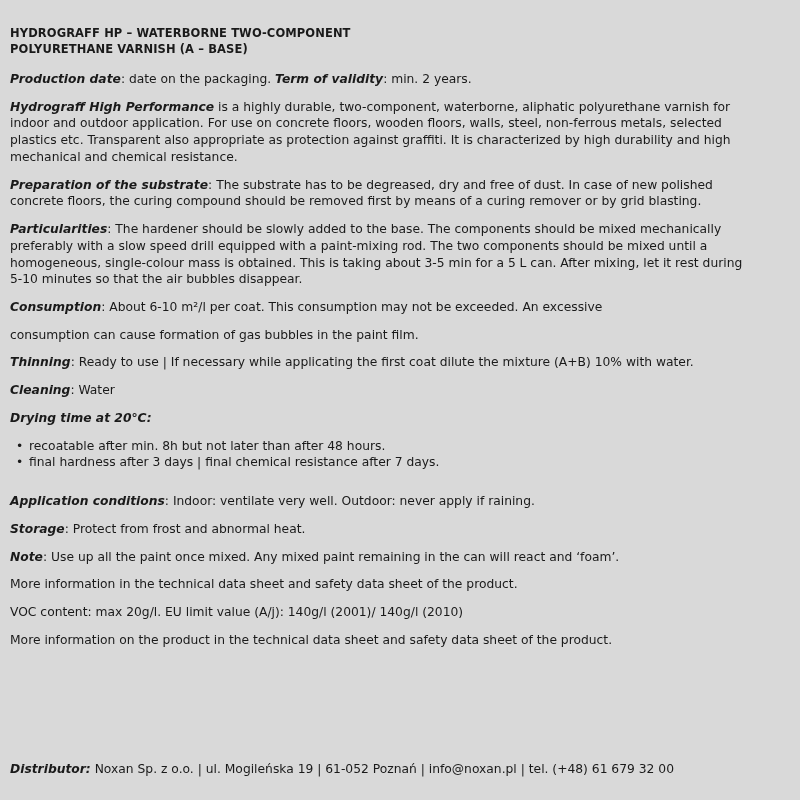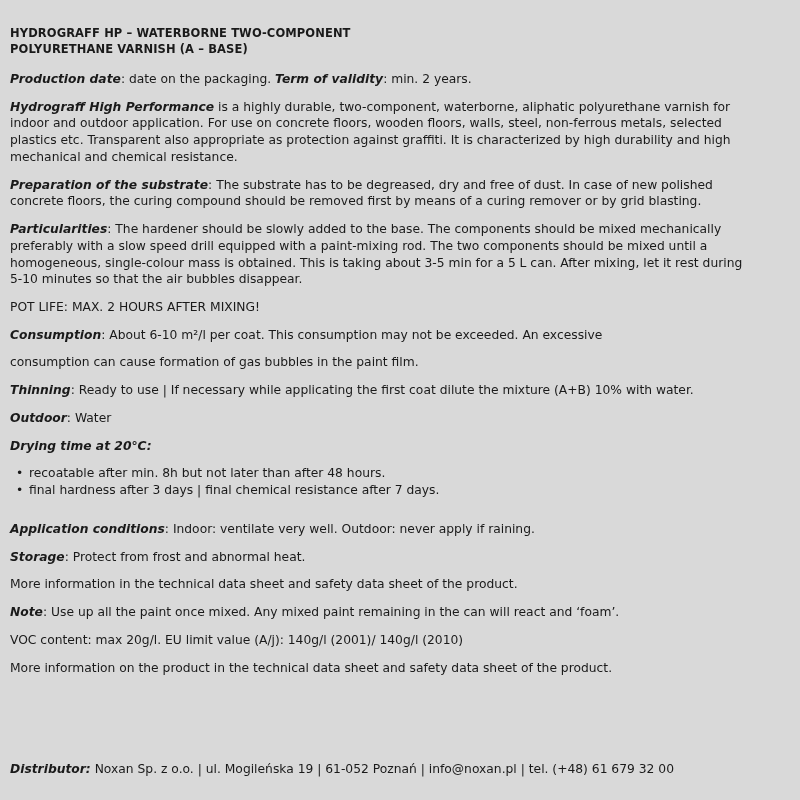--- a/index.html
+++ b/index.html
@@ -77,45 +77,44 @@
 
   <p class="block"><span class="lbl">Production date</span><span>: date on the packaging. </span><span class="lbl">Term of validity</span><span>: min. 2 years.</span></p>
 
   <p class="block"><span class="lbl">Hydrograff High Performance</span><span> is a highly durable, two-component, waterborne, aliphatic polyurethane varnish for indoor and outdoor application. For use on concrete floors, wooden floors, walls, steel, non-ferrous metals, selected plastics etc. Transparent also  appropriate as protection against graffiti. It is characterized by high durability and high mechanical and chemical resistance.</span></p>
 
   <p class="block"><span class="lbl">Preparation of the substrate</span><span>: The substrate has to be degreased, dry and free of dust. In case of new polished concrete floors, the curing compound should be removed first by means of a curing remover or by grid blasting.</span></p>
 
 
   <p class="block"><span class="lbl">Particularities</span><span>: The hardener should be slowly added to the base. The components should be mixed mechanically preferably with a slow speed drill equipped with a paint-mixing rod. The two components should be mixed until a homogeneous, single-colour mass is obtained. This is taking about 3-5 min for a 5 L can. After mixing, let it rest during 5-10 minutes so that the air bubbles disappear.</span></p>
 
-  <p class="block">POT LIFE: MAX. 2 HOURS AFTER MIXING!</p>
 
   <p class="block tight"><span class="lbl">Consumption</span><span>: About 6-10 m²/l per coat. This consumption may not be exceeded. An excessive</span></p>
 
   <p class="block">consumption can cause formation of gas bubbles in the paint film.</p>
 
   <p class="block"><span class="lbl">Thinning</span><span>: Ready to use | If necessary while applicating the first coat dilute the mixture (A+B) 10% with water.</span></p>
 
-  <p class="block"><span class="lbl">Outdoor</span><span>: Water</span></p>
+  <p class="block"><span class="lbl">Cleaning</span><span>: Water</span></p>
 
   <p class="block tight"><span class="lbl">Drying time at 20°C</span><span class="lbl">:</span></p>
 
   <ul class="bullets">
     <li>recoatable after min. 8h but not later than after 48 hours.</li>
     <li>final hardness after 3 days | final chemical resistance after 7 days.</li>
   </ul>
 
   <p class="block"><span class="lbl">Application conditions</span><span>: Indoor: ventilate very well. Outdoor: never apply if raining.</span></p>
 
 
   <p class="block"><span class="lbl">Storage</span><span>: Protect from frost and abnormal heat.</span></p>
 
+  <p class="block"><span class="lbl">Note</span><span>: Use up all the paint once mixed. Any mixed paint remaining in the can will react and ‘foam’.</span></p>
+
   <p class="block">More information in the technical data sheet and safety data sheet of the product.</p>
-
-  <p class="block"><span class="lbl">Note</span><span>: Use up all the paint once mixed. Any mixed paint remaining in the can will react and ‘foam’.</span></p>
 
   <p class="block">VOC content: max 20g/l. EU limit value (A/j): 140g/l (2001)/ 140g/l (2010)</p>
 
   <p class="block">More information on the product in the technical data sheet and safety data sheet of the product.</p>
 
   <div class="footer"><span class="lbl">Distributor:</span><span> Noxan Sp. z o.o. | ul. Mogileńska 19 | 61-052 Poznań | info@noxan.pl | tel. (+48) 61 679 32 00</span></div>
 
 </div>
 
 </body></html>

